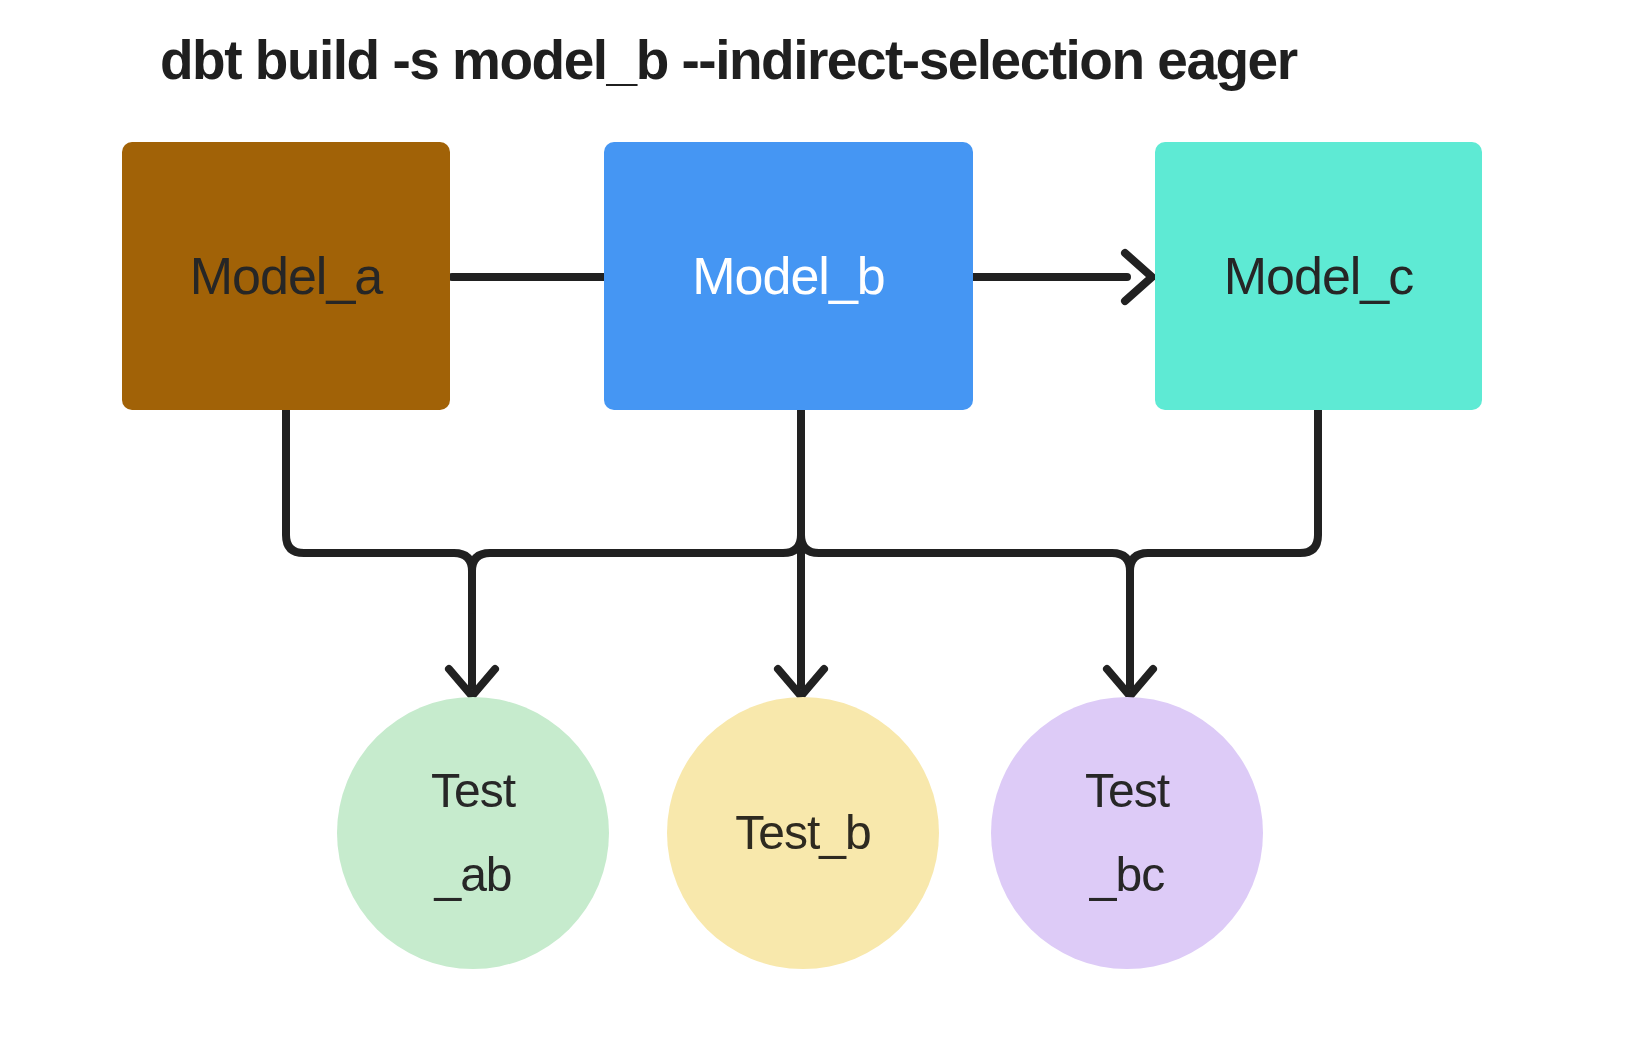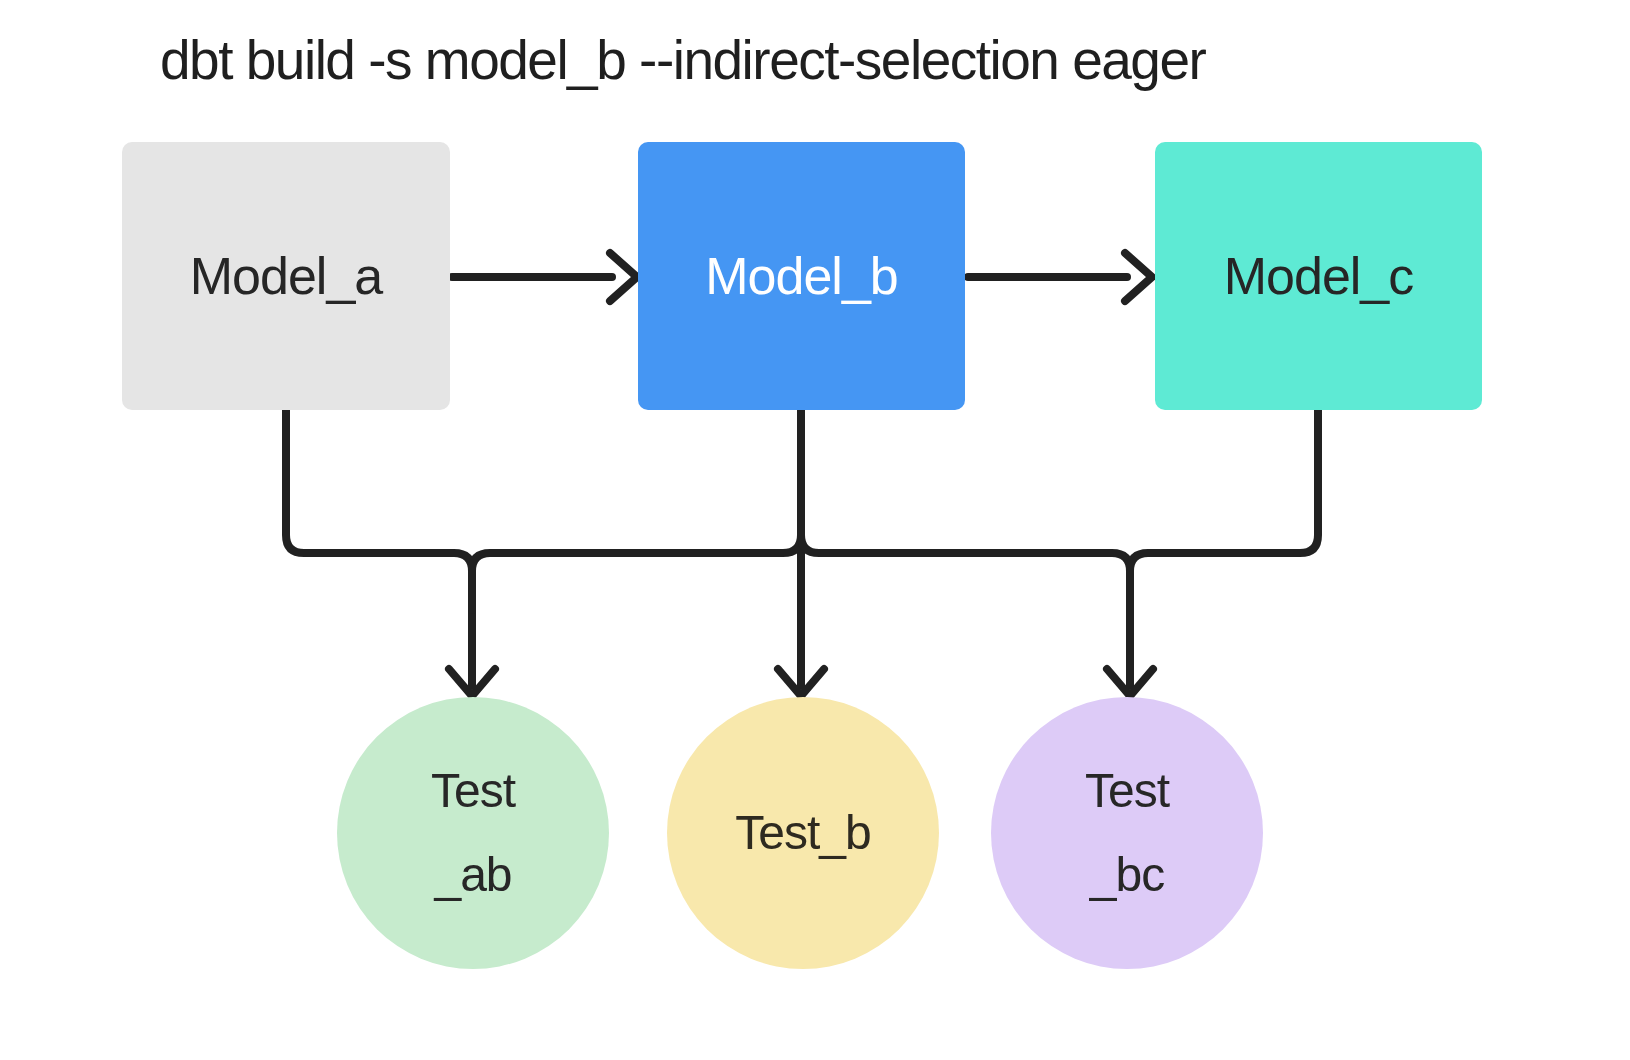--- a/index.html
+++ b/index.html
@@ -12,21 +12,21 @@
     width: 1630px;
     height: 1060px;
     background: #ffffff;
     overflow: hidden;
   }
   .title {
     position: absolute;
     left: 160px;
     top: 28px;
     font-size: 55px;
-    font-weight: 400;
+    font-weight: 700;
     letter-spacing: -1.5px;
     color: #1f1f1f;
     white-space: nowrap;
   }
   .edge-layer {
     position: absolute;
     left: 0; top: 0;
     width: 1630px;
     height: 1060px;
   }
@@ -45,21 +45,21 @@
     display: flex;
     align-items: center;
     justify-content: center;
   }
   .model-box .node-label {
     font-size: 52px;
     letter-spacing: -1px;
     line-height: 1;
   }
   .model-a { left: 122px; width: 328px; }
-  .model-b { left: 638px; width: 327px; }
+  .model-b { left: 604px; width: 369px; }
   .model-c { left: 1155px; width: 327px; }
   .test-circle {
     position: absolute;
     top: 697px;
     width: 272px;
     height: 272px;
     border-radius: 50%;
     display: flex;
     flex-direction: column;
     align-items: center;
@@ -100,21 +100,21 @@
 
     <path d="M801 410 V535 Q801 553 819 553 H1112 Q1130 553 1130 571 V610"></path>
 
     <path d="M1318 410 V535 Q1318 553 1300 553 H1148 Q1130 553 1130 571 V686"></path>
 
     <path d="M449 669 L472 696 L495 669"></path>
     <path d="M778 669 L801 696 L824 669"></path>
     <path d="M1107 669 L1130 696 L1153 669"></path>
   </svg>
 
-  <div class="model-box model-a" style="background: #e5e5e5; color: rgb(38, 38, 38);">
+  <div class="model-box model-a" style="background: #a16207; color: rgb(38, 38, 38);">
     <span class="node-label">Model_a</span>
   </div>
 
   <div class="model-box model-b" style="background: rgb(69, 150, 243); color: rgb(255, 255, 255);">
     <span class="node-label">Model_b</span>
   </div>
 
   <div class="model-box model-c" style="background: #5eead4; color: rgb(38, 38, 38);">
     <span class="node-label">Model_c</span>
   </div>

